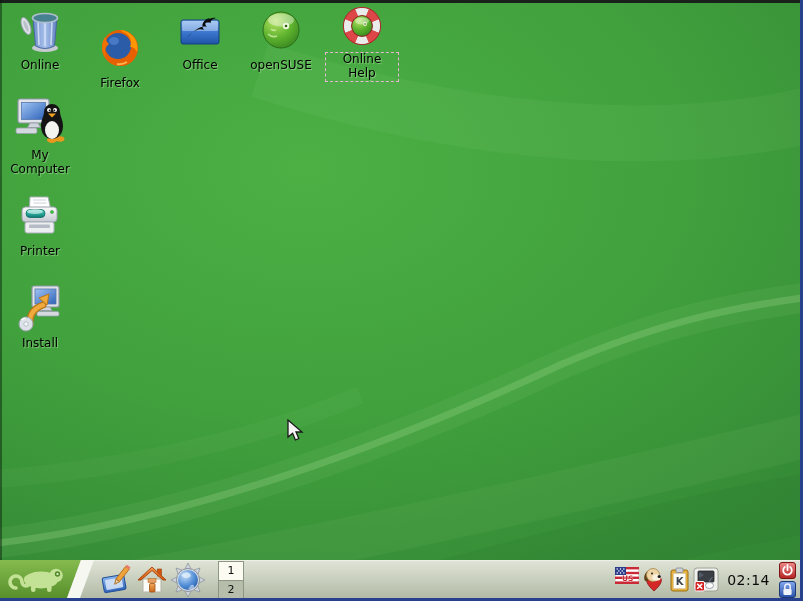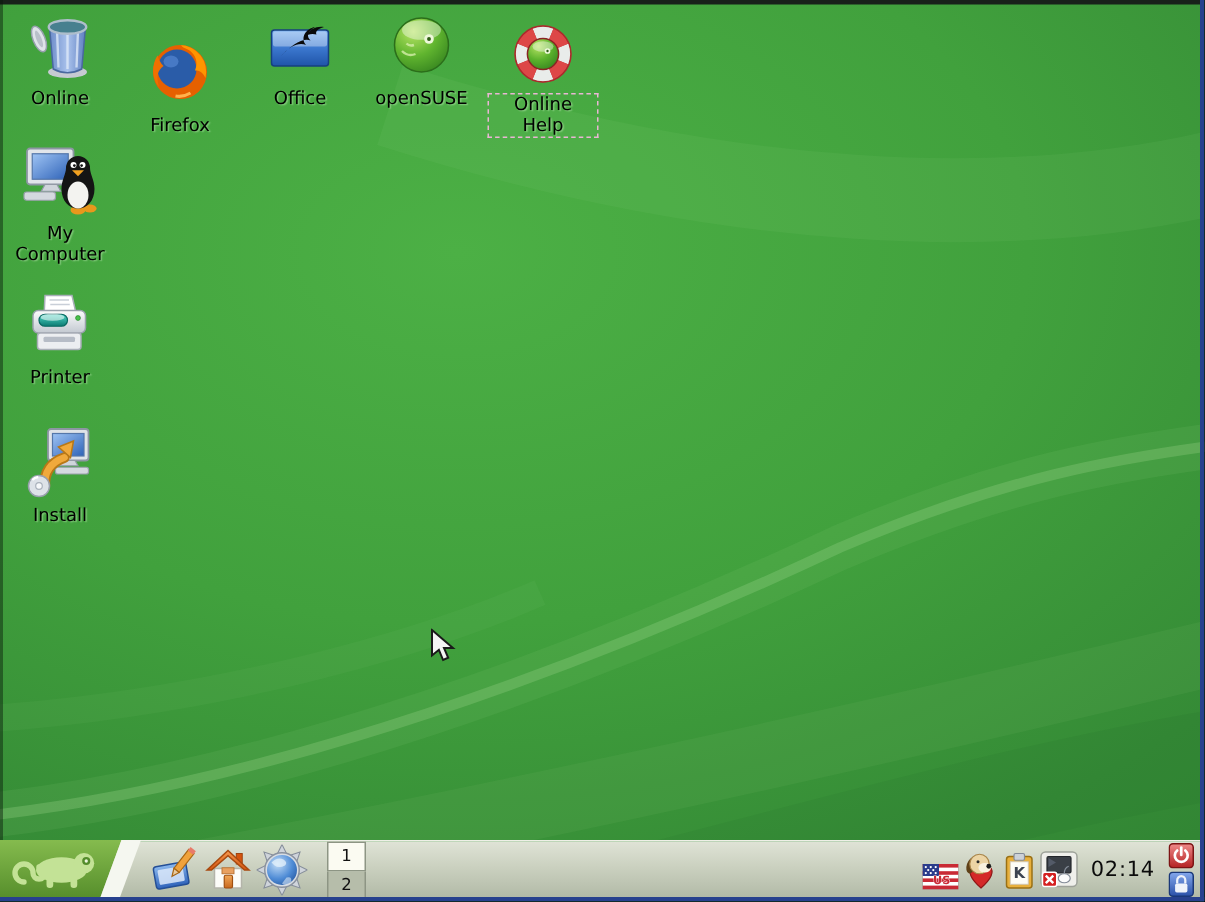--- a/index.html
+++ b/index.html
@@ -29,21 +29,21 @@
     border-top:1px solid #eef0e7;box-sizing:border-box;
     display:flex;align-items:center;}
   .startbtn{flex:none;width:94px;height:38px;margin-top:-1px;}
   .ql{width:36px;height:37px;display:flex;align-items:center;justify-content:center;}
   .pager{margin-left:12px;width:26px;height:38px;display:flex;flex-direction:column;flex:none;}
   .wscell{flex:1;font-size:11px;line-height:18px;text-align:center;color:#111;
      border:1px solid #8d9584;box-sizing:border-box;}
   .wscell.active{background:#fbfbf2;}
   .wscell.inactive{background:#b6bdaa;border-top:none;}
   .spacer{flex:1;}
-  .tray{display:flex;align-items:flex-end;gap:3px;}
+  .tray{display:flex;align-items:flex-start;gap:3px;}
   .trayic{display:flex;align-items:center;justify-content:center;}
   .clock{font-size:14px;color:#0b0b0b;margin:0 9px 0 8px;letter-spacing:.5px;}
   .sysbtns{display:flex;flex-direction:column;gap:2px;margin-right:4px;}
   .sysbtn{width:17px;height:17px;display:block;}
   
   .cursor{position:absolute;left:286px;top:419px;z-index:90;pointer-events:none;}
 </style>
 </head>
 <body>
 
@@ -122,21 +122,21 @@
         </defs>
       <circle cx="23" cy="24" r="18" fill="url(#sug)" stroke="#2b6e1a" stroke-width="1"></circle>
       <ellipse cx="23" cy="14" rx="13" ry="6.5" fill="#ffffff" opacity=".40"></ellipse>
       <circle cx="28" cy="20" r="3.2" fill="#eef8da"></circle>
         <circle cx="28" cy="20" r="1.3" fill="#2f5e18"></circle>
       <path d="M10 28 q4 4 9 2 M13 23 q2 2 5 1" stroke="#d4edaa" stroke-width="1.6" fill="none" opacity=".8"></path>
     </svg>
     <span class="lbl">openSUSE</span>
   </div>
 
-  <div class="dicon selected" style="left:320px;top:12px;">
+  <div class="dicon selected" style="left:320px;top:2px;">
     <svg class="ic" width="46" height="48" viewBox="0 0 46 48">
       <defs>
           <radialGradient id="sug2" cx=".35" cy=".25" r=".9">
         <stop offset="0" stop-color="#b8e465"></stop>
             <stop offset=".5" stop-color="#5bb12c"></stop>
             <stop offset="1" stop-color="#2f7d1d"></stop>
           </radialGradient>
         </defs>
       <circle cx="23" cy="24" r="19" fill="#c03636"></circle>
       <circle cx="23" cy="24" r="14.5" fill="none" stroke="#e9ecea" stroke-width="8" pathLength="100" stroke-dasharray="12.5 12.5" stroke-dashoffset="6.25"></circle>

